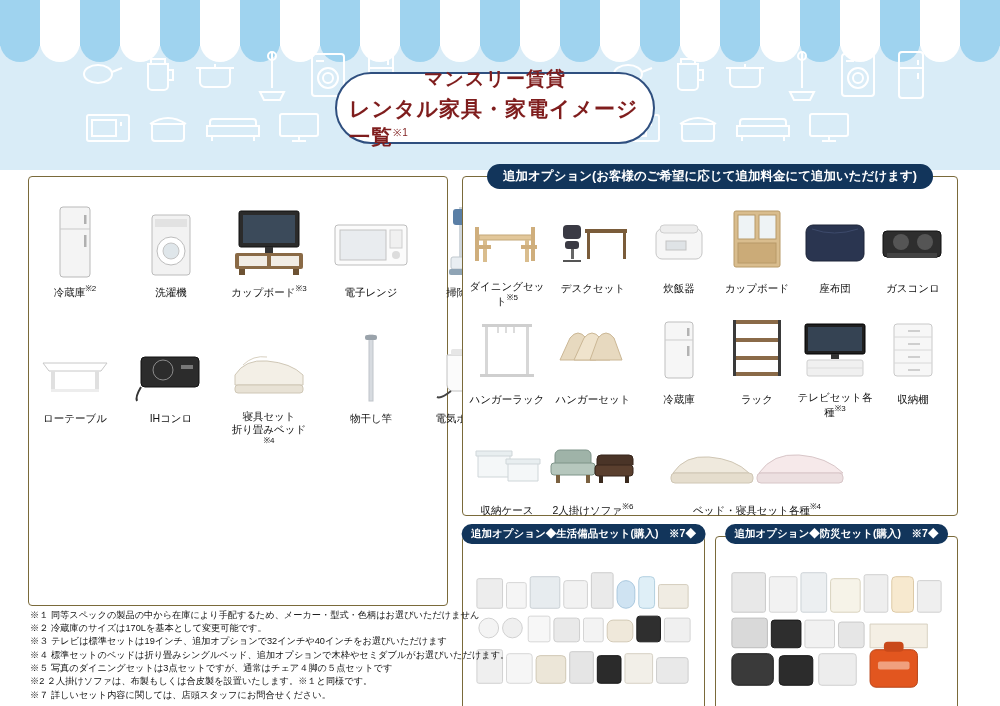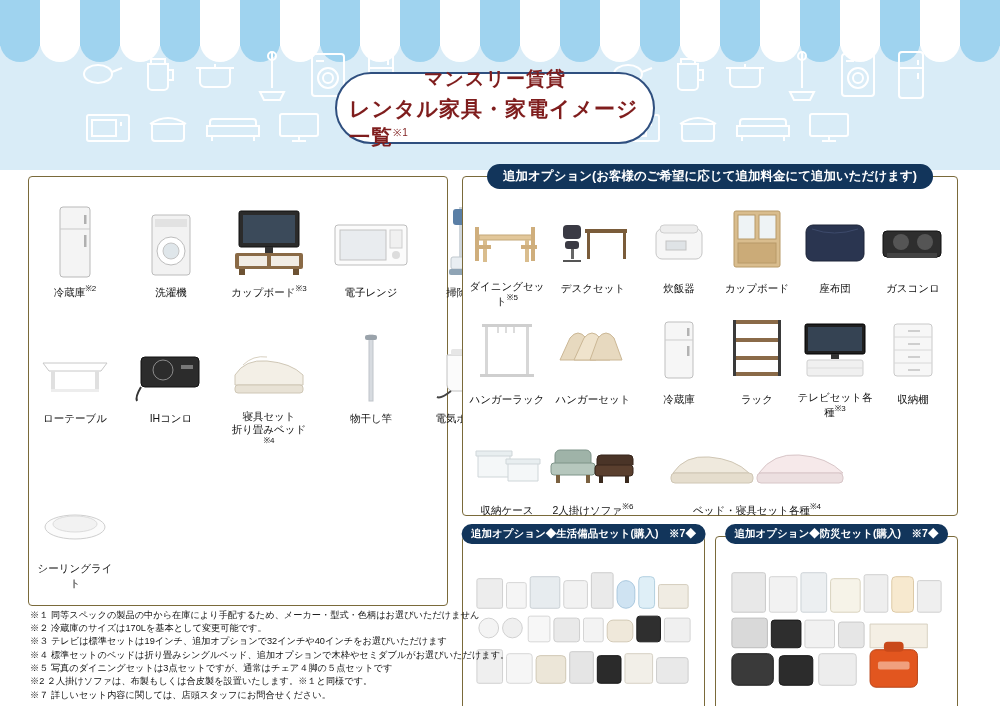--- a/index.html
+++ b/index.html
@@ -463,29 +463,20 @@
           <svg width="70" height="78" viewBox="0 0 70 78">
             <rect x="10" y="26" width="22" height="36" rx="3" fill="#fdfdfd" stroke="#d2d2d2"></rect>
             <rect x="34" y="30" width="20" height="32" rx="3" fill="#f6f6f6" stroke="#d6d6d6"></rect>
             <path d="M12 38 h18 M36 42 h16" stroke="#e3e3e3"></path>
           </svg>
         </div>
         <div class="cap"><span>リネンセット</span><sup></sup></div>
       </div>
 
 
-      <div class="item">
-        <div class="art">
-          <svg width="76" height="78" viewBox="0 0 76 78">
-            <ellipse cx="38" cy="46" rx="30" ry="12" fill="#fbfbfb" stroke="#cfcfcf"></ellipse>
-            <ellipse cx="38" cy="43" rx="22" ry="8" fill="#f2f2f2" stroke="#dcdcdc"></ellipse>
-          </svg>
-        </div>
-        <div class="cap"><span>シーリングライト</span><sup></sup></div>
-      </div>
 
 
     </div>
   </div>
 
   <div class="col-right">
 
     <div class="panel options">
       <div class="panel-title">追加オプション(お客様のご希望に応じて追加料金にて追加いただけます)</div>
       <div class="grid g6">

